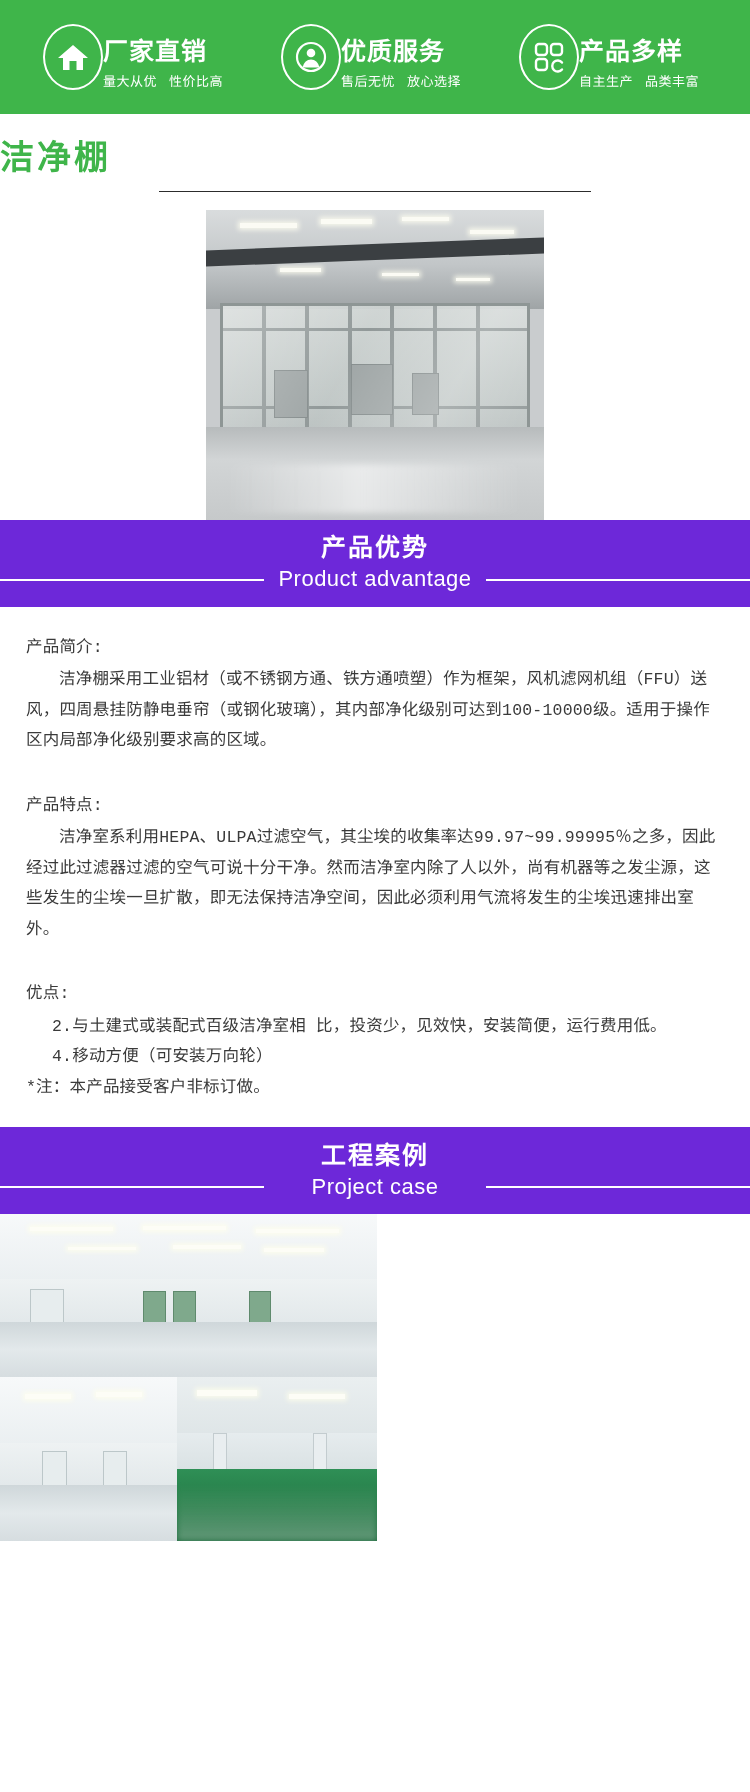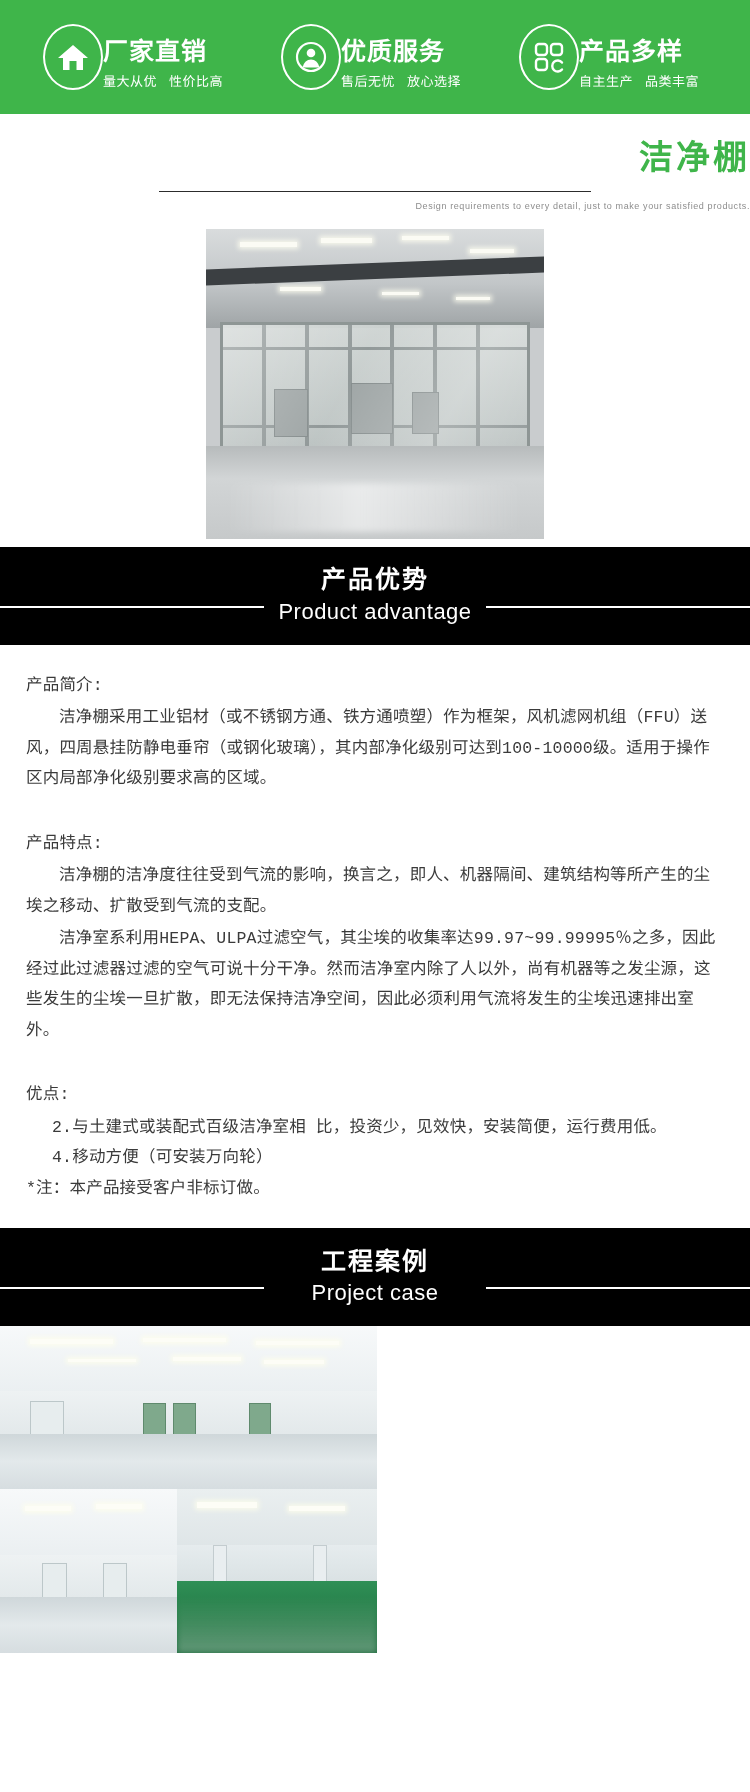--- a/index.html
+++ b/index.html
@@ -60,22 +60,22 @@
     font-size: 13px;
     color: #ffffff;
     margin-top: 6px;
     letter-spacing: 0.5px;
     white-space: nowrap;
   }
   .feature-sub span { margin-right: 8px; }
 
   
   .hero {
-    padding: 22px 0 8px 0;
-    text-align: right;
+    padding: 22px 0 0 0;
+    text-align: left;
     background: #ffffff;
   }
   .hero-title {
     font-size: 34px;
     font-weight: bold;
     color: #3fb54a;
     letter-spacing: 3px;
     line-height: 1.25;
     margin: 0;
   }
@@ -158,22 +158,22 @@
   .cr-machine {
     position: absolute;
     background: #9aa1a1;
     border: 1px solid #7f8787;
     box-sizing: border-box;
   }
 
   
   .band {
     width: 750px;
-    height: 98px;
-    background: #000000;
+    height: 87px;
+    background: #6d28d9;
     display: flex;
     flex-direction: column;
     align-items: center;
     justify-content: center;
     position: relative;
     box-sizing: border-box;
   }
   .band-title {
     font-size: 25px;
     font-weight: bold;
@@ -318,21 +318,20 @@
           <span>品类丰富</span>
         </div>
       </div>
     </div>
 
   </div>
 
   <div class="hero">
     <h1 class="hero-title">洁净棚</h1>
     <div class="hero-rule"></div>
-    <div class="hero-sub-en">Design requirements to every detail, just to make your satisfied products.</div>
 
     <div class="hero-photo-wrap">
       <div class="photo">
         <div class="cr-ceiling"></div>
 
         <div class="cr-light" style="left:10%;  top:4.5%;  width:17%; height:1.6%;"></div>
         <div class="cr-light" style="left:34%;  top:3.2%;  width:15%; height:1.4%;"></div>
         <div class="cr-light" style="left:58%;  top:2.4%;  width:14%; height:1.3%;"></div>
         <div class="cr-light" style="left:78%;  top:6.5%;  width:13%; height:1.3%;"></div>
         <div class="cr-light" style="left:22%;  top:19%;   width:12%; height:1.2%;"></div>
@@ -369,21 +368,20 @@
   </div>
 
   <div class="body-copy">
 
     <p class="para heading">产品简介:</p>
     <p class="para indent">洁净棚采用工业铝材（或不锈钢方通、铁方通喷塑）作为框架，风机滤网机组（FFU）送风，四周悬挂防静电垂帘（或钢化玻璃），其内部净化级别可达到100-10000级。适用于操作区内局部净化级别要求高的区域。</p>
 
     <div class="gap"></div>
 
     <p class="para heading">产品特点:</p>
-    <p class="para indent">洁净棚的洁净度往往受到气流的影响，换言之，即人、机器隔间、建筑结构等所产生的尘埃之移动、扩散受到气流的支配。</p>
     <p class="para indent">洁净室系利用HEPA、ULPA过滤空气，其尘埃的收集率达99.97~99.99995％之多，因此经过此过滤器过滤的空气可说十分干净。然而洁净室内除了人以外，尚有机器等之发尘源，这些发生的尘埃一旦扩散，即无法保持洁净空间，因此必须利用气流将发生的尘埃迅速排出室外。</p>
 
     <div class="gap"></div>
 
     <p class="para heading">优点:</p>
     <p class="para list-item">2.与土建式或装配式百级洁净室相 比，投资少，见效快，安装简便，运行费用低。</p>
     <p class="para list-item">4.移动方便（可安装万向轮）</p>
     <p class="para">*注：本产品接受客户非标订做。</p>
 
   </div>

